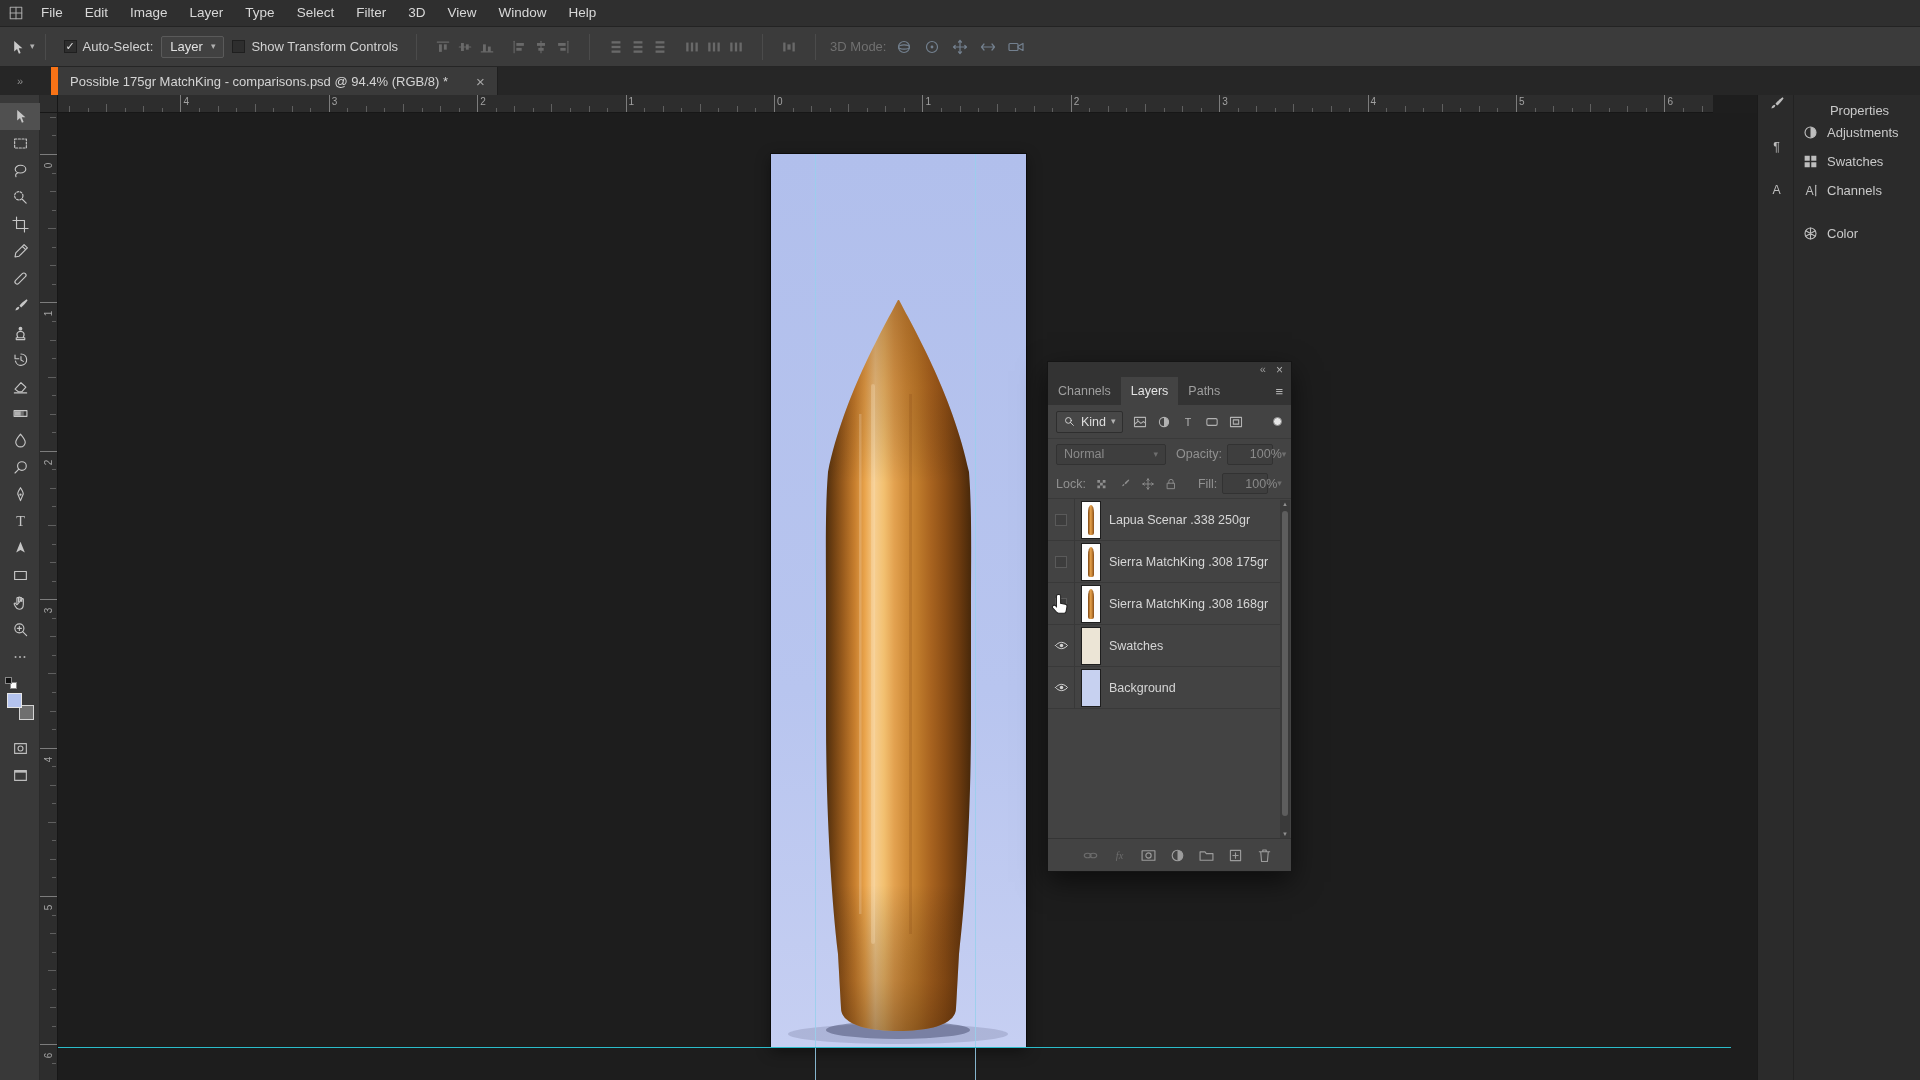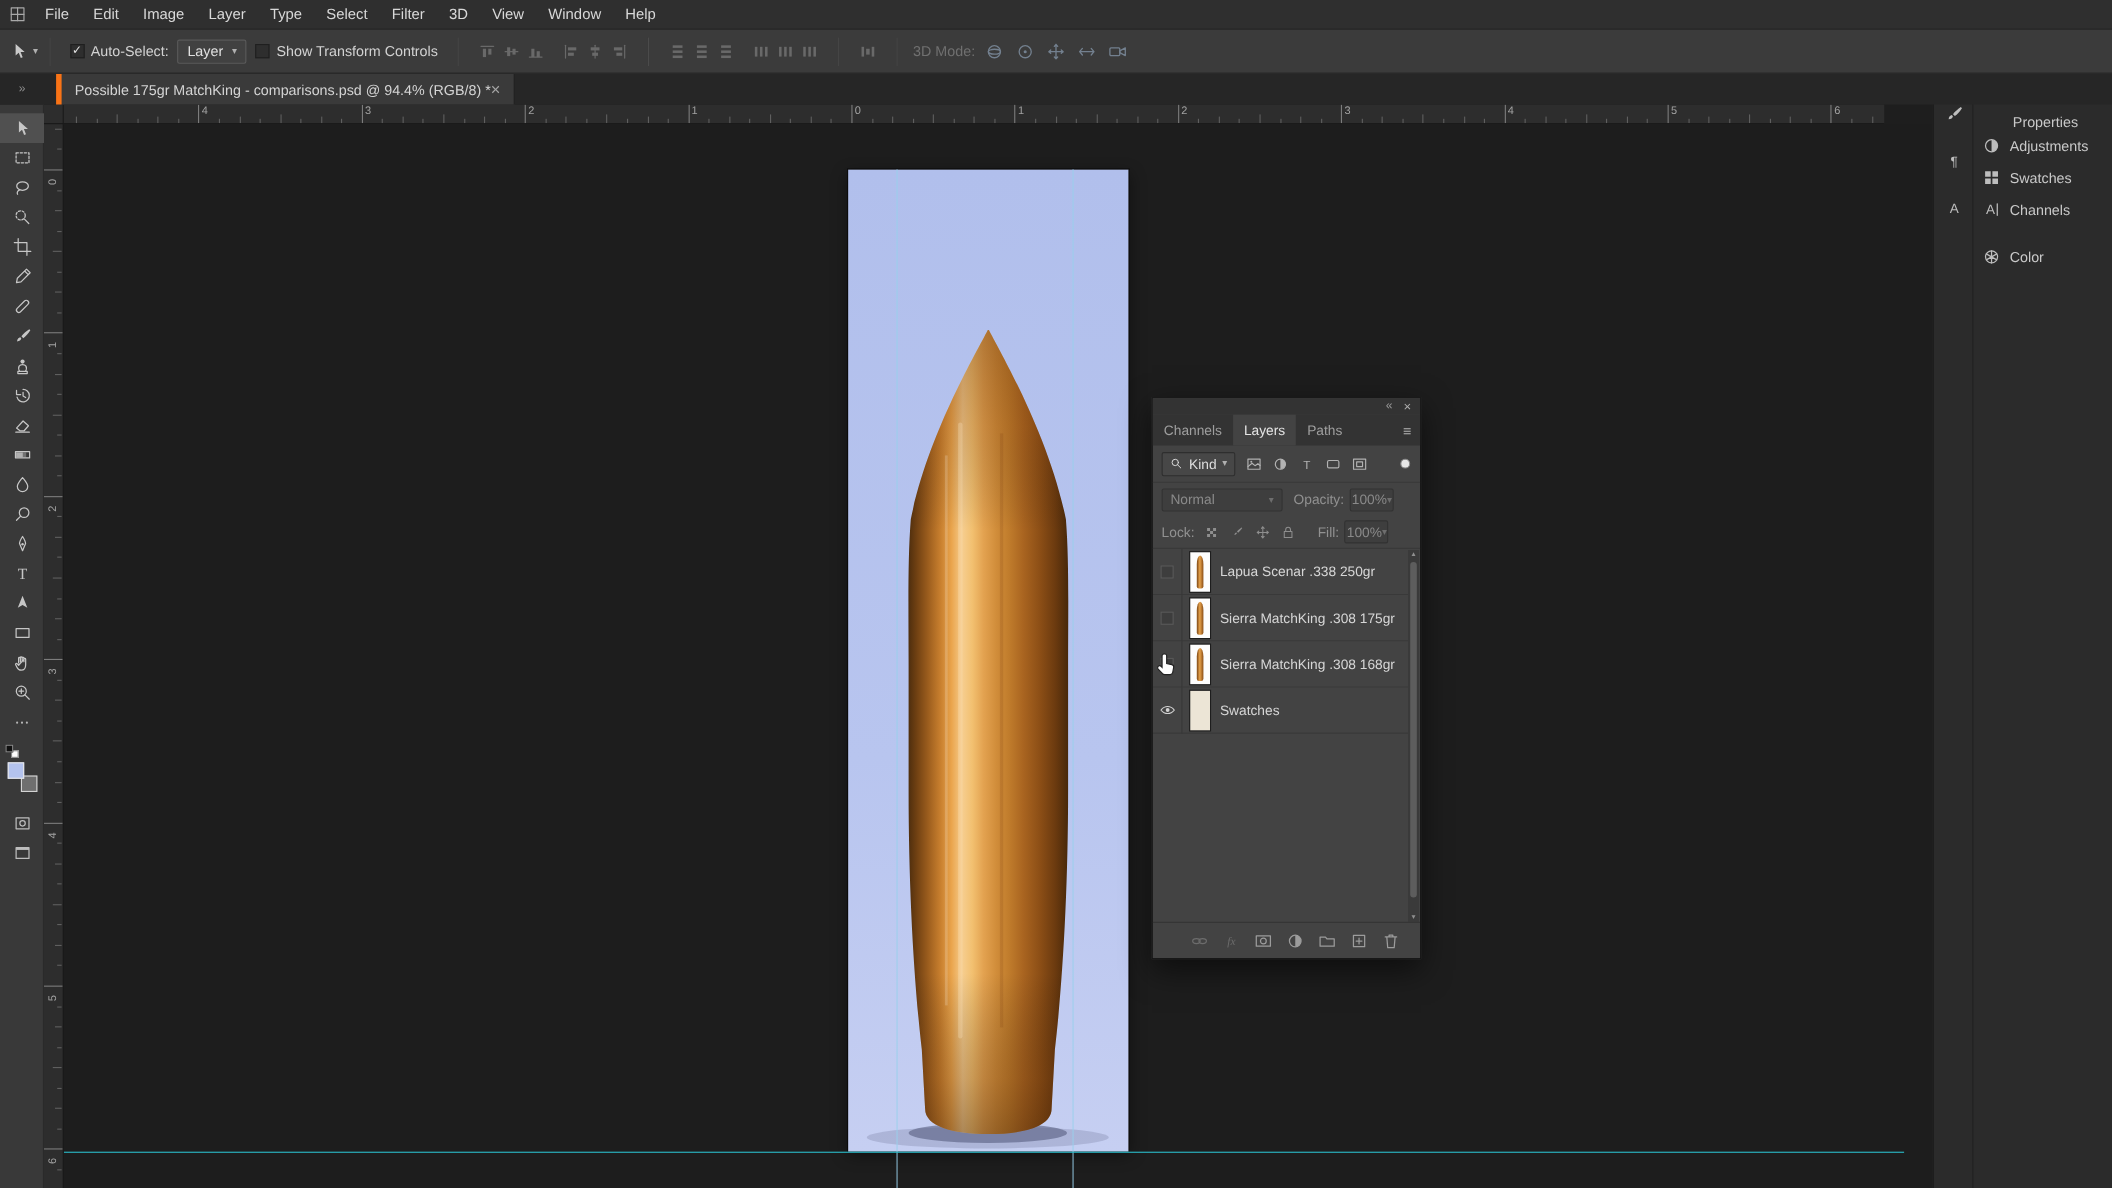--- a/index.html
+++ b/index.html
@@ -31,21 +31,21 @@
   .agroup{display:flex;align-items:center;margin:0 5px}
   .opt-icon{width:22px;height:24px;display:flex;align-items:center;justify-content:center;color:#696969;flex:none}
   .disabled-label{color:#707070;font-size:13px;margin:0 6px 0 4px;flex:none}
   #mode-icons{display:flex;align-items:center;gap:4px;flex:none}
   .mode-icon{width:24px;height:24px;display:flex;align-items:center;justify-content:center;color:#73808f}
 
   
   #tabstrip{position:absolute;left:0;top:67px;width:1920px;height:28px;background:#262626;display:flex;z-index:6}
   #toolbar-collapse{width:40px;text-align:center;color:#8d8d8d;font-size:11px;line-height:28px;flex:none}
   #doctab{margin-left:11px;background:#3a3a3a;display:flex;align-items:center;padding:0 12px;
-          font-size:13px;color:#d4d4d4;gap:0;flex:none;border-left:5px solid #f97316;border-right:1px solid #1f1f1f}
+          font-size:13px;color:#d4d4d4;gap:28px;flex:none;border-left:7px solid #f97316;border-right:1px solid #1f1f1f}
   .tabclose{color:#a6a6a6;font-size:15px;line-height:1}
 
   
   #toolbar{position:absolute;left:0;top:95px;width:40px;height:985px;background:#393939;
            border-right:1px solid #2a2a2a;z-index:5}
   #tools{position:absolute;left:0;top:8px;width:40px}
   .tool{width:40px;height:27px;display:flex;align-items:center;justify-content:center;color:#c6c6c6}
   .tool.active{background:#505050}
   #more-tools{position:absolute;left:0;top:552px;width:40px;height:20px;display:flex;align-items:center;justify-content:center;color:#b5b5b5}
   #mini-swatch{position:absolute;left:5px;top:582px;width:12px;height:12px}
@@ -90,21 +90,21 @@
   .kind-box{display:flex;align-items:center;gap:5px;background:#474747;border:1px solid #2e2e2e;border-radius:2px;
             height:22px;padding:0 6px;margin-left:8px;color:#dedede;font-size:12.5px}
   #filter-icons{display:flex;align-items:center;margin-left:7px;gap:4px;color:#b2b2b2}
   #filter-icons .fic{width:20px;height:20px;display:flex;align-items:center;justify-content:center}
   .filter-dot{position:absolute;right:9px;width:9px;height:9px;border-radius:50%;background:#e6e6e6;border:1px solid #8a8a8a}
   .lp-blend{position:absolute;left:0;top:77px;width:100%;height:30px;display:flex;align-items:center}
   .lp-lock{position:absolute;left:0;top:107px;width:100%;height:30px;display:flex;align-items:center;border-bottom:1px solid #393939}
   .sel{display:flex;align-items:center;justify-content:space-between;background:#3e3e3e;border:1px solid #323232;
        border-radius:2px;height:21px;padding:0 7px;margin-left:8px;width:110px}
   .val{display:flex;align-items:center;justify-content:space-between;background:#3e3e3e;border:1px solid #323232;
-       border-radius:2px;height:21px;padding:0 1px;width:40px}
+       border-radius:2px;height:21px;padding:0 22px;width:40px}
   .disabled, .disabled span{color:#8a8a8a}
   .disabled .caret{color:#6e6e6e}
   .dlabel{color:#919191;font-size:12.5px}
   #lock-icons{display:flex;align-items:center;gap:6px;margin:0 10px 0 8px;color:#8e8e8e}
   #layer-list{position:absolute;left:0;top:137px;width:233px;height:340px;overflow:hidden}
   .layer-row{height:42px;display:flex;align-items:center;border-bottom:1px solid rgba(0,0,0,.14)}
   .eye-cell{width:27px;height:42px;border-right:1px solid #383838;display:flex;align-items:center;justify-content:center;color:#d2d2d2;flex:none}
   .eye-empty{width:12px;height:12px;border:1px solid #5a5a5a;background:#3d3d3d}
   .thumb{width:18px;height:36px;margin-left:7px;background:#fdfdfd;outline:1px solid rgba(0,0,0,.55);position:relative;flex:none}
   .thumb.bullet::after{content:"";position:absolute;left:6px;top:3px;width:6px;height:30px;
@@ -795,20 +795,30 @@
         <div class="layer-row">
           <div class="eye-cell">
             <svg class="ic" viewBox="0 0 18 18" width="15" height="15">
               <path class="s" d="M1.8 9S4.8 5.2 9 5.2 16.2 9 16.2 9 13.2 12.8 9 12.8 1.8 9 1.8 9z"></path>
               <circle class="f" cx="9" cy="9" r="2.1"></circle>
             </svg>
           </div>
           <div class="thumb light"></div>
           <span class="lname">Swatches</span>
         </div>
+        <div class="layer-row">
+          <div class="eye-cell">
+            <svg class="ic" viewBox="0 0 18 18" width="15" height="15">
+              <path class="s" d="M1.8 9S4.8 5.2 9 5.2 16.2 9 16.2 9 13.2 12.8 9 12.8 1.8 9 1.8 9z"></path>
+              <circle class="f" cx="9" cy="9" r="2.1"></circle>
+            </svg>
+          </div>
+          <div class="thumb blue"></div>
+          <span class="lname">Background</span>
+        </div>
       </div>
     <div class="lp-scroll">
       <span class="up">▲</span>
       <span class="lp-thumb"></span>
       <span class="dn">▼</span>
     </div>
     <div class="lp-bottom" id="lp-bottom">
         <span class="bic dim">
           <svg class="ic" viewBox="0 0 18 18" width="17" height="17">
             <ellipse class="s" cx="6" cy="9" rx="3.6" ry="2.4"></ellipse>

